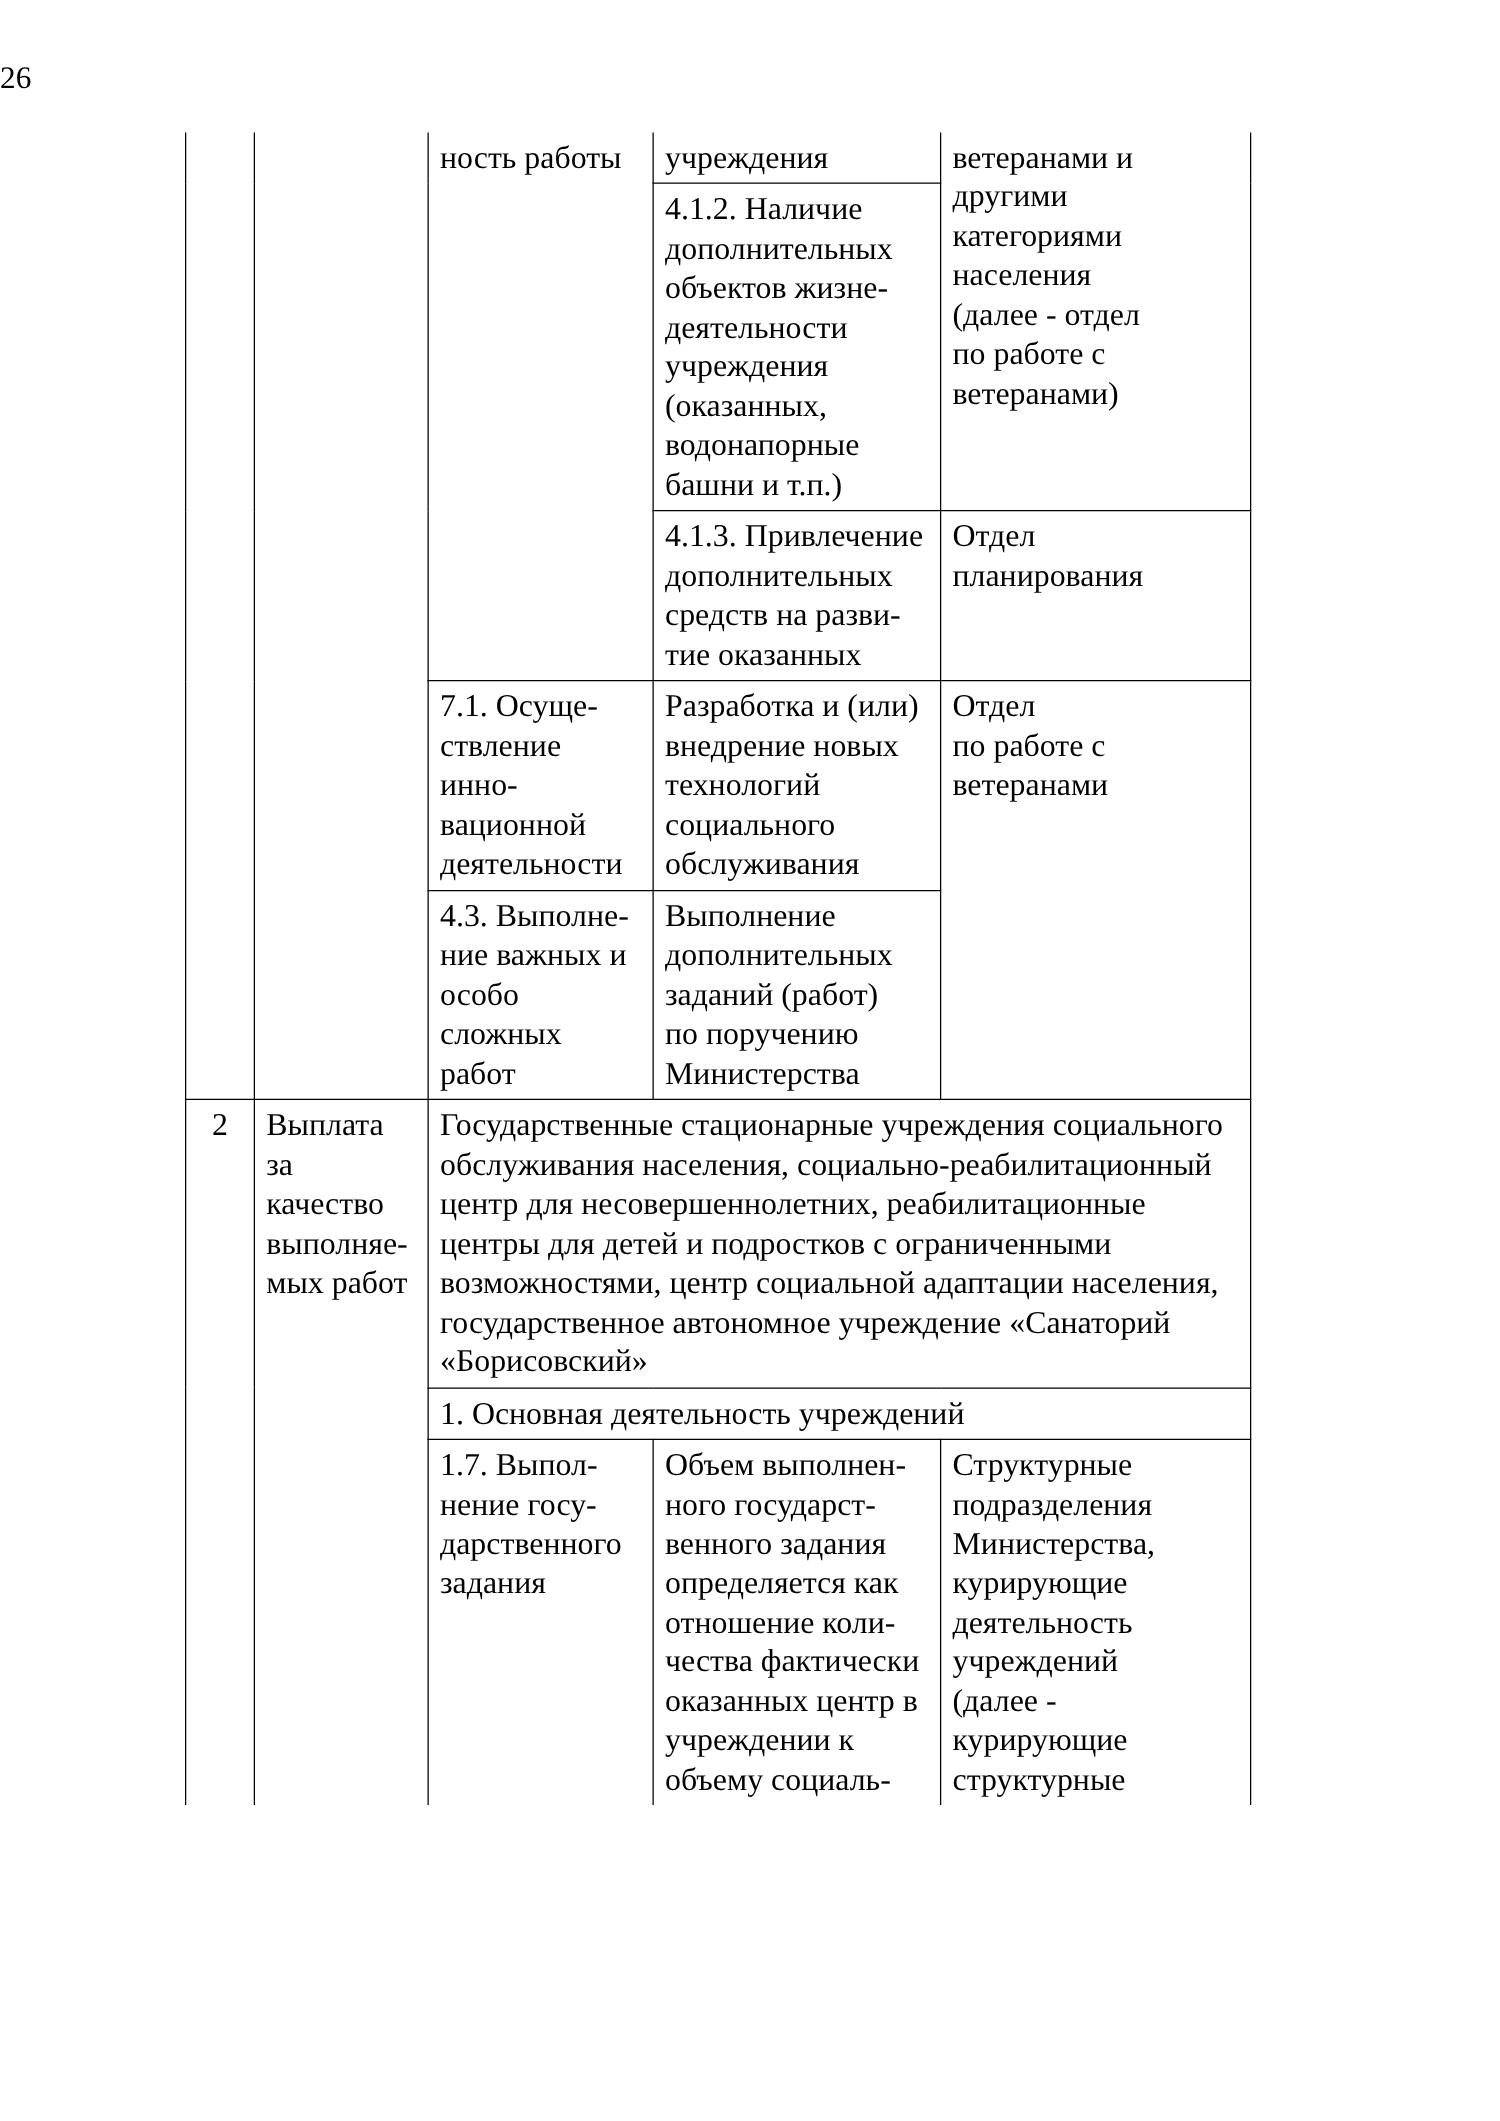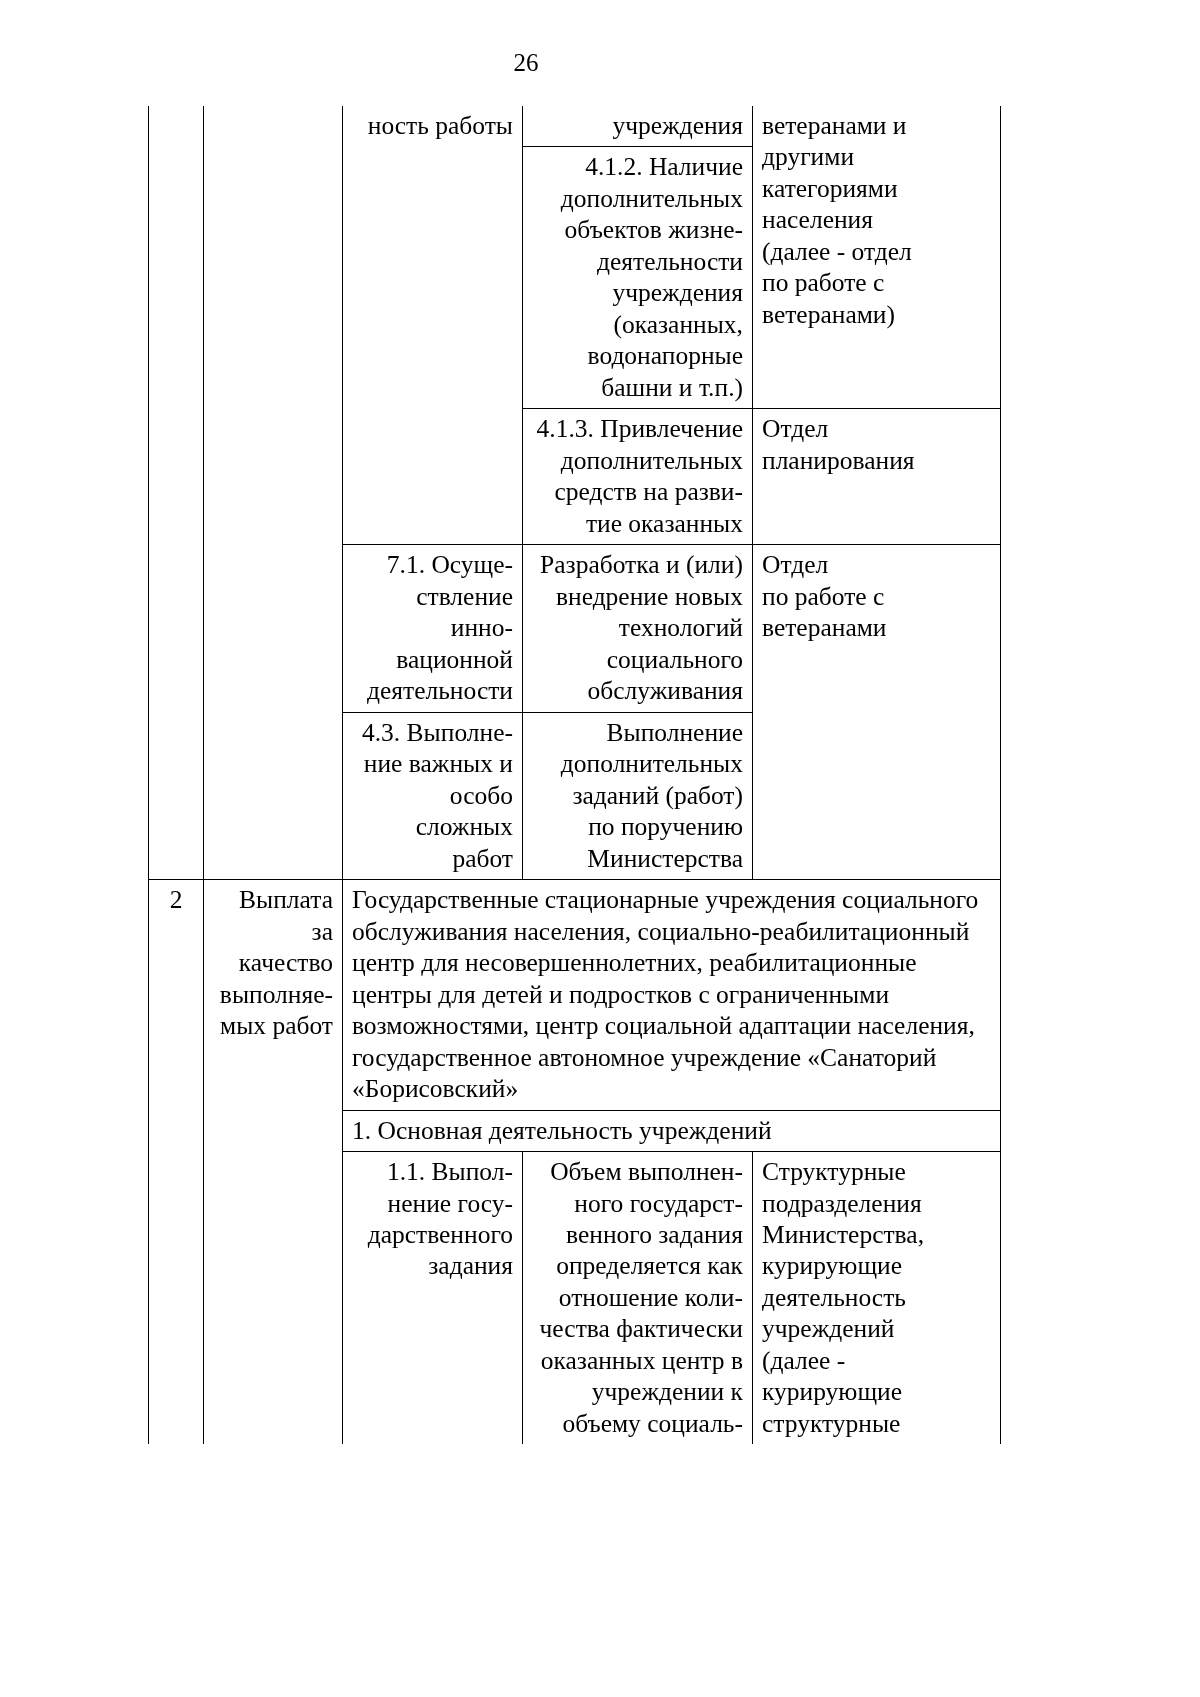--- a/index.html
+++ b/index.html
@@ -21,21 +21,21 @@
     height: 1697px;
     position: relative;
     box-sizing: border-box;
   }
 
   .page-number {
     position: absolute;
     top: 50px;
     left: 0;
     width: 1052px;
-    text-align: center;
+    text-align: left;
     font-size: 25px;
     line-height: 1;
   }
 
   table.doc-table {
     position: absolute;
     top: 106px;
     left: 148px;
     width: 852px;
     border-collapse: collapse;
@@ -53,21 +53,21 @@
   }
 
   
   col.c1 { width: 55px; }
   col.c2 { width: 139px; }
   col.c3 { width: 180px; }
   col.c4 { width: 230px; }
   col.c5 { width: 248px; }
 
   .ctr { }
-  .lft { text-align: right; }
+  .lft { text-align: left; }
   .nb-top { border-top: none !important; }
   .nb-bot { border-bottom: none !important; }
 
   .cell-txt {
     display: block;
     white-space: pre-line;
   }
 
   .blank-cell {
     padding: 0;
@@ -194,21 +194,21 @@
       </tr>
 
       <tr>
         <td class="ctr" colspan="3">
           <span class="cell-txt">1. Основная деятельность учреждений</span>
         </td>
       </tr>
 
       <tr>
         <td class="lft nb-bot">
-          <span class="cell-txt">1.1. Выпол-
+          <span class="cell-txt">1.7. Выпол-
 нение госу-
 дарственного
 задания</span>
         </td>
         <td class="lft nb-bot">
           <span class="cell-txt">Объем выполнен-
 ного государст-
 венного задания
 определяется как
 отношение коли-

